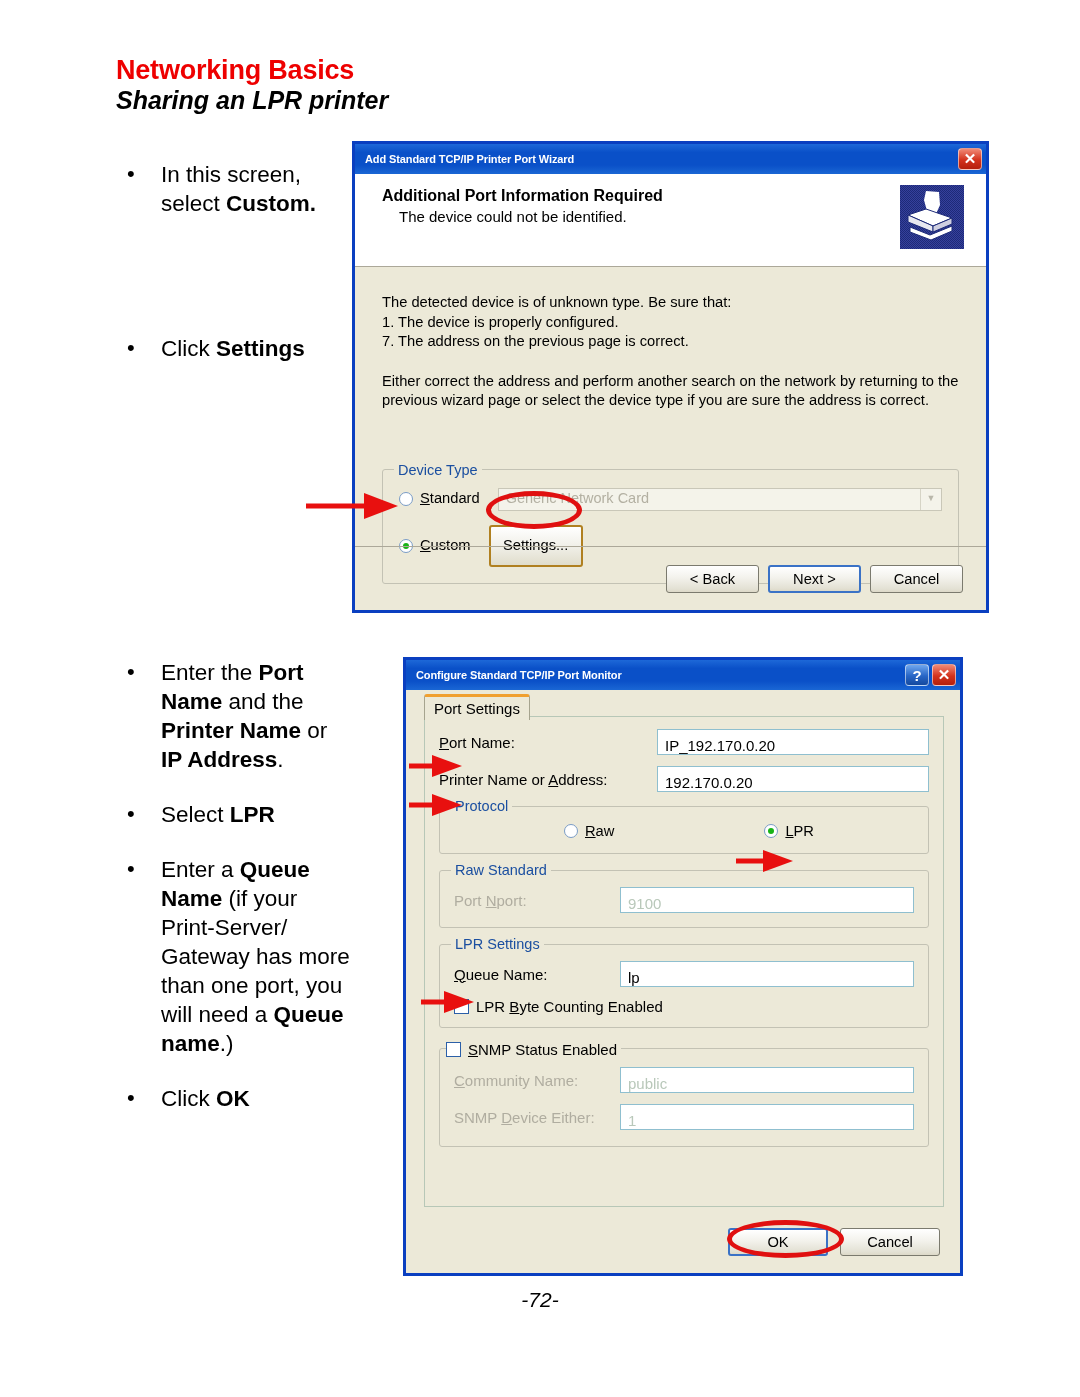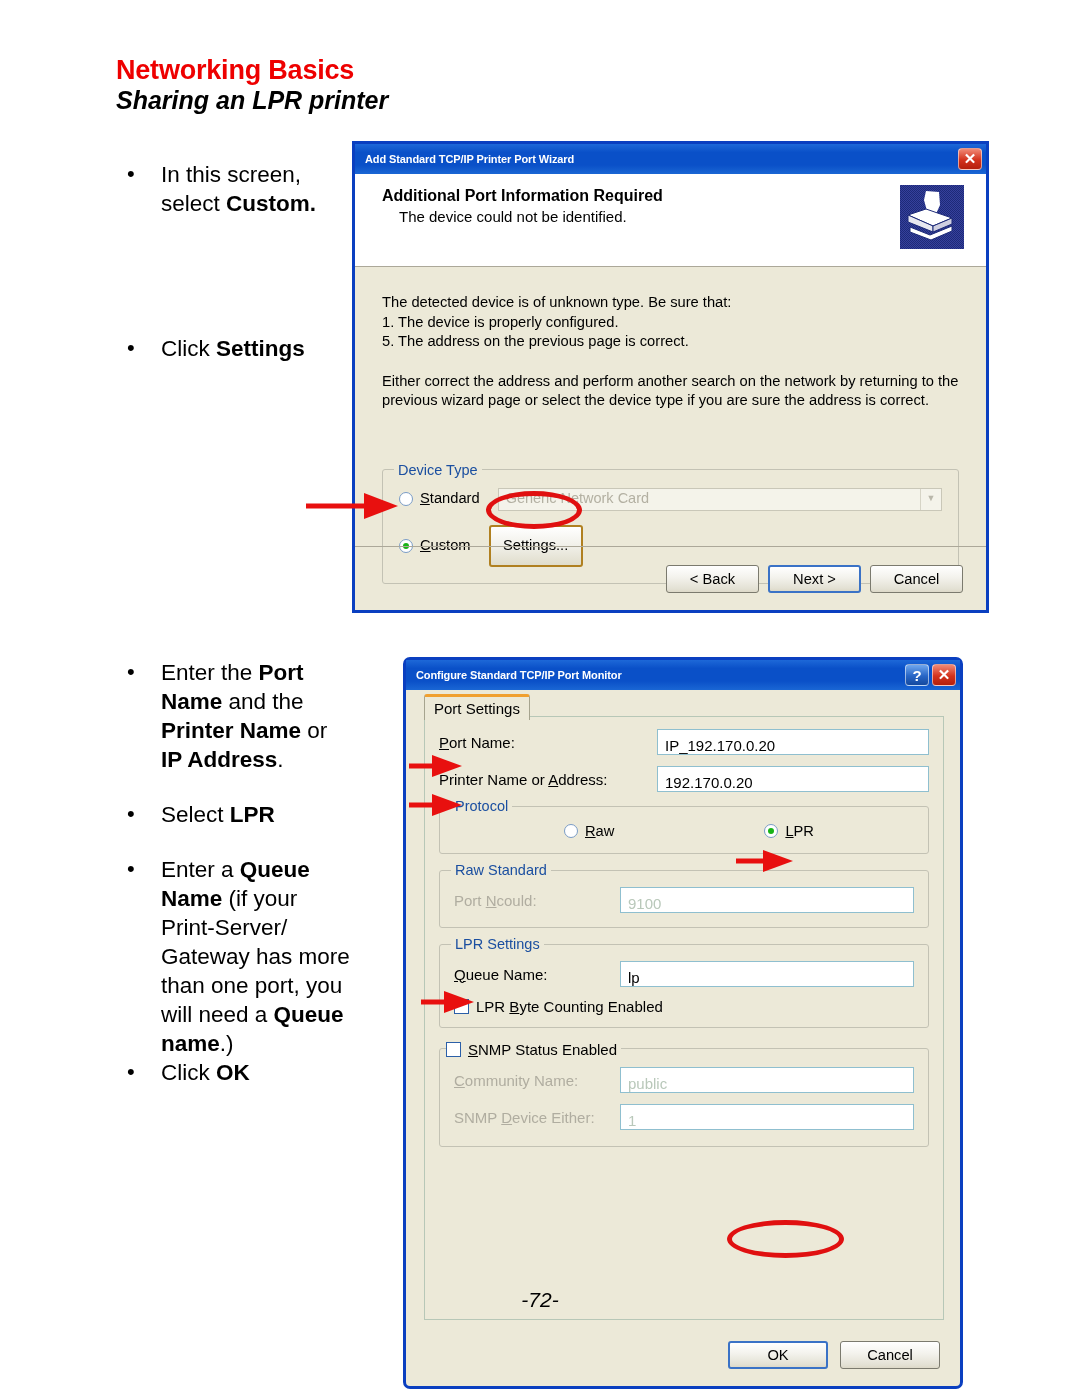--- a/index.html
+++ b/index.html
@@ -196,21 +196,21 @@
     height: 64px;
     border-top: 1px solid #aca899;
     display: flex; align-items: center; justify-content: flex-end;
     padding-right: 23px;
     gap: 9px;
     box-sizing: border-box;
     text-align: center;
   }
 
   
-  #dialog-portmon { left: 403px; top: 657px; width: 560px; height: 732px; border-radius: 7px; }
+  #dialog-portmon { left: 403px; top: 657px; width: 560px; height: 619px; }
   #pm-tabstrip {
     position: relative;
     padding-left: 18px;
     margin-top: 4px;
     height: 26px;
   }
   .pm-tab {
     display: inline-block;
     background: #ece9d8;
     border: 1px solid #a6a48f;
@@ -299,21 +299,21 @@
 
 <div class="instr-col" style="top:160px;">
   <div class="bullet-item" id="instr-t0"><span>In this screen, select </span><b>Custom.</b></div>
   <div class="bullet-item" style="margin-top:116px;" id="instr-t1"><span>Click </span><b>Settings</b></div>
 </div>
 
 <div class="instr-col" style="top:658px;">
   <div class="bullet-item" id="instr-b0"><span>Enter the </span><b>Port Name</b><span> and the </span><b>Printer Name</b><span> or </span><b>IP Address</b><span>.</span></div>
   <div class="bullet-item" style="margin-top:26px;" id="instr-b1"><span>Select </span><b>LPR</b></div>
   <div class="bullet-item" style="margin-top:26px;" id="instr-b2"><span>Enter a </span><b>Queue Name</b><span> (if your Print-Server/ Gateway has more than one port, you will need a </span><b>Queue name</b><span>.)</span></div>
-  <div class="bullet-item" style="" id="instr-b3"><span>Click </span><b>OK</b></div>
+  <div class="bullet-item" style="margin-top:26px;" id="instr-b3"><span>Click </span><b>OK</b></div>
 </div>
 
 <div class="xp-dialog" id="dialog-wizard">
 
   <div class="xp-titlebar">
     <div class="xp-title-text">Add Standard TCP/IP Printer Port Wizard</div>
     <div class="titlebar-btns">
       <div class="tb-btn tb-close">✕</div>
     </div>
   </div>
@@ -337,21 +337,21 @@
         <path d="M33 41 L52 33 L52 39 L33 47 Z" fill="#cfcfe0" stroke="#1d2a78" stroke-width="1"></path>
         <path d="M10 42 L30 50 L52 41 L52 46 L31 55 L10 47 Z" fill="#ffffff" stroke="#1d2a78" stroke-width="1"></path>
       </svg>
     </div>
   </div>
 
   <div id="wizard-body">
     <div class="wizbody-para">
       <div>The detected device is of unknown type.  Be sure that:</div>
       <div>1. The device is properly configured.</div>
-      <div>5.  The address on the previous page is correct.</div>
+      <div>7.  The address on the previous page is correct.</div>
     </div>
     <div style="margin-top:20px;">Either correct the address and perform another search on the network by returning to the previous wizard page or select the device type if you are sure the address is correct.</div>
 
     <div class="groupbox" style="margin-top:58px;padding:18px 16px 16px 16px;">
       <span class="gb-legend">Device Type</span>
 
       <div class="radio-row" style="margin-bottom:14px;">
         <span class="xp-radio"></span>
         <span class="radio-label"><span class="ul">S</span><span>tandard</span></span>
         <span style="width:18px;flex:none;"></span>
@@ -428,21 +428,21 @@
         <div class="radio-row">
           <span class="xp-radio checked"></span>
           <span class="radio-label"><span class="ul">L</span><span>PR</span></span>
         </div>
       </div>
     </div>
 
     <div class="groupbox" style="margin-top:16px;padding:16px 14px 12px 14px;">
       <span class="gb-legend">Raw Standard</span>
       <div class="field-row" style="margin-bottom:2px;">
-        <span class="field-label dim" style="width:166px;"><span>Port </span><span class="ul">N</span><span>could:</span></span>
+        <span class="field-label dim" style="width:166px;"><span>Port </span><span class="ul">N</span><span>port:</span></span>
         <span class="xp-input dim" style="flex:1;">
           <span>9100</span>
         </span>
       </div>
     </div>
 
     <div class="groupbox" style="margin-top:16px;padding:16px 14px 12px 14px;">
       <span class="gb-legend">LPR Settings</span>
       <div class="field-row" style="margin-bottom:11px;">
         <span class="field-label" style="width:166px;"><span class="ul">Q</span><span>ueue Name:</span></span>

